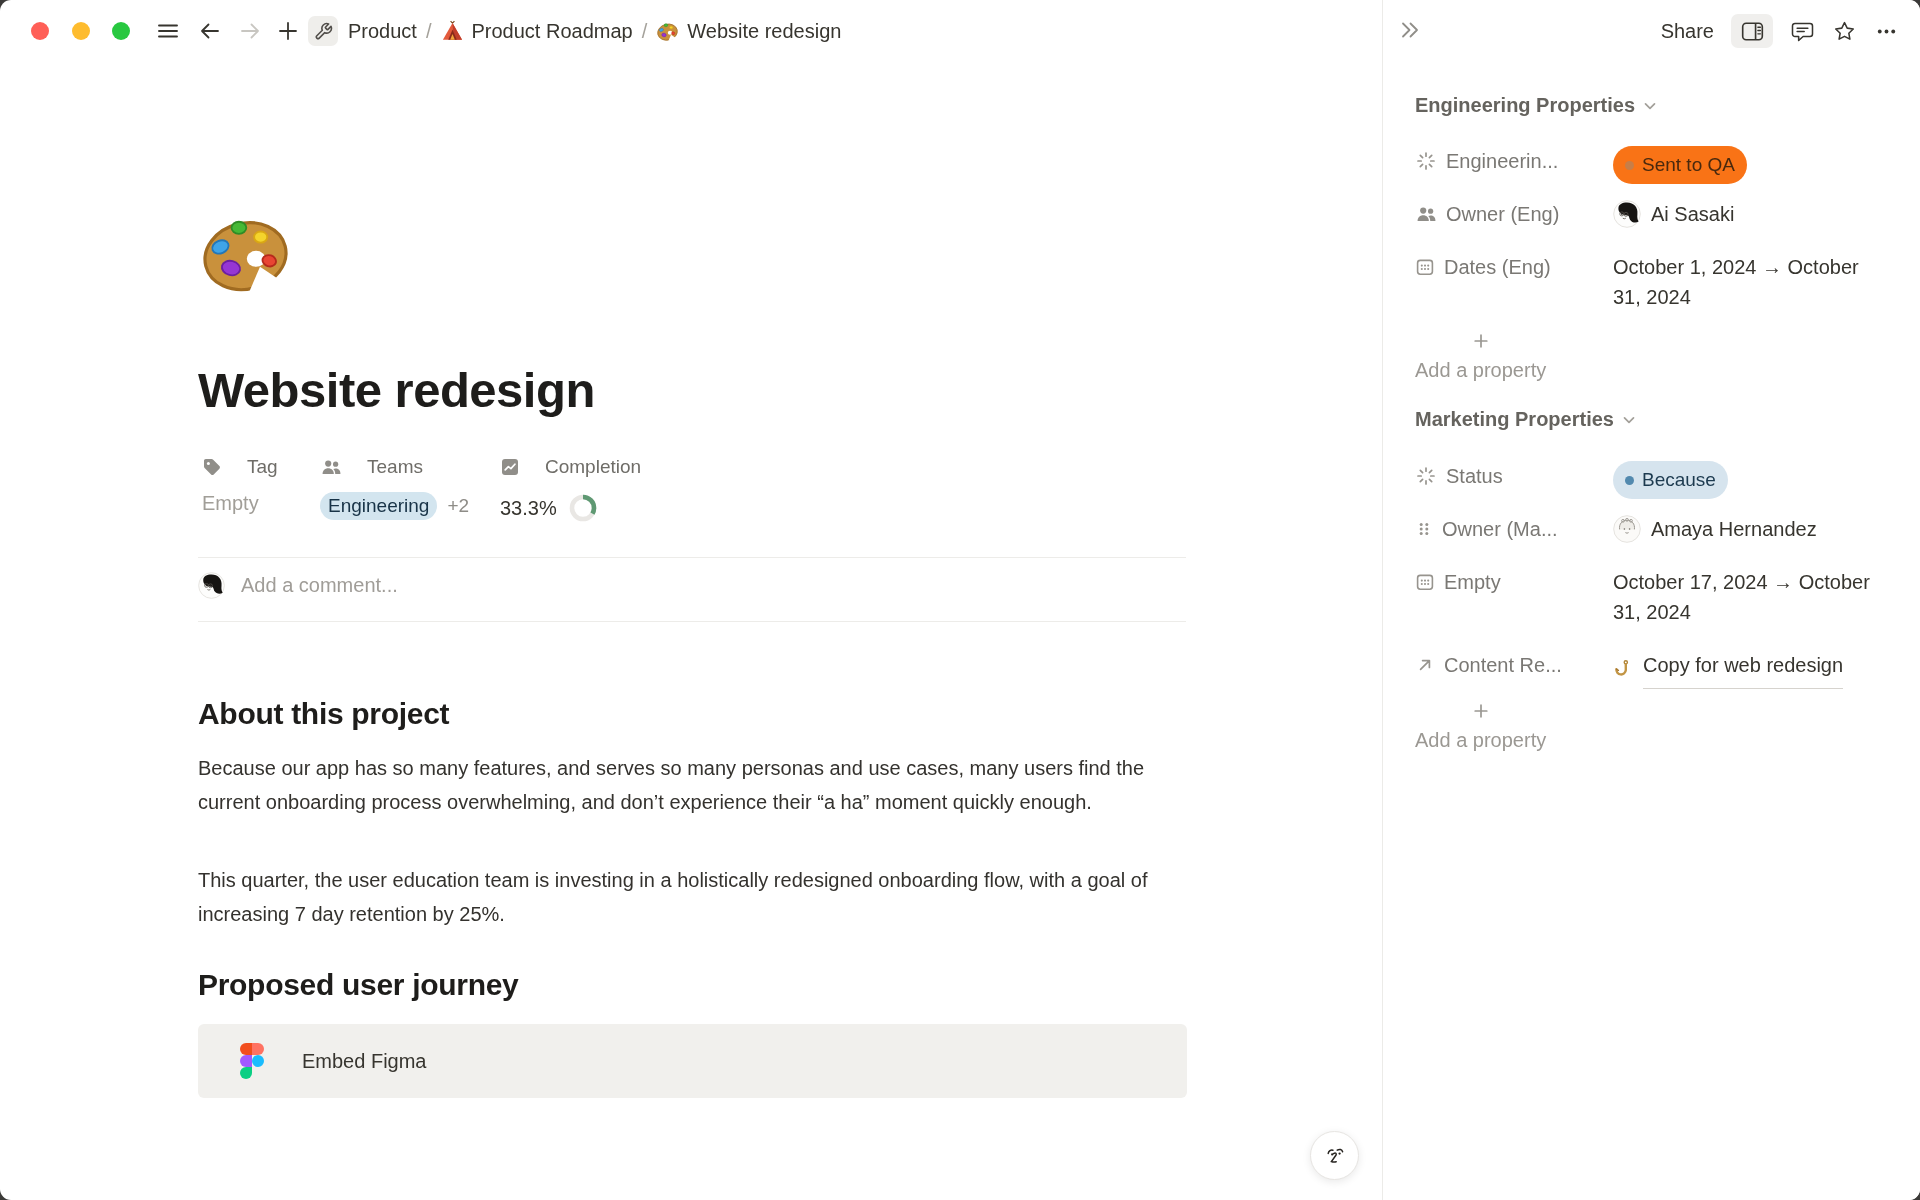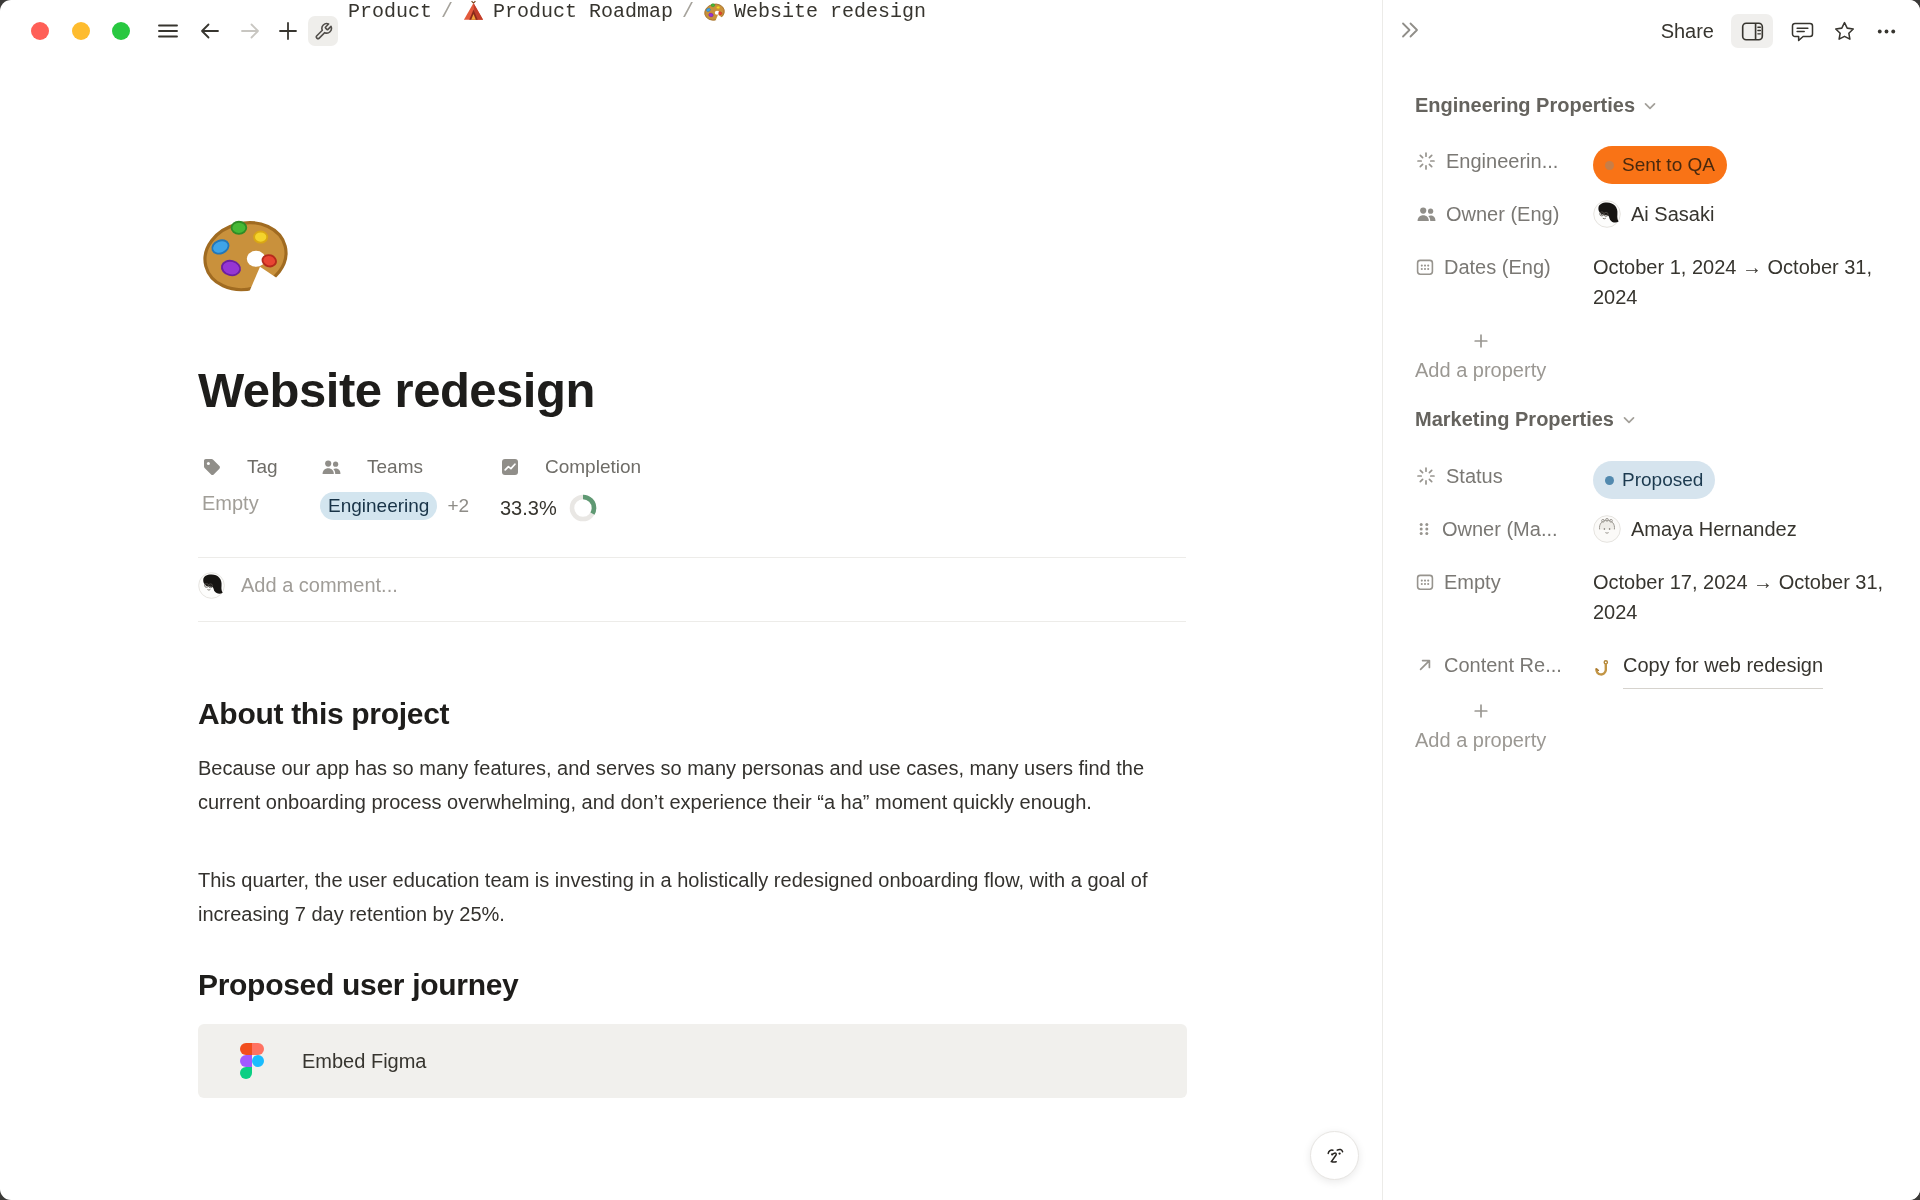--- a/index.html
+++ b/index.html
@@ -3,21 +3,21 @@
 <meta charset="utf-8">
 <style>
   html,body{margin:0;padding:0;}
   body{width:1920px;height:1200px;background:#3B3A38;font-family:"Liberation Sans","DejaVu Sans",sans-serif;position:relative;}
   .window{position:absolute;inset:0;background:#FFFFFF;border-radius:11px;overflow:hidden;}
   .abs{position:absolute;}
   
   .traffic{width:18px;height:18px;border-radius:50%;position:absolute;top:22px;}
   .tb-btn{position:absolute;top:18px;width:26px;height:26px;display:flex;align-items:center;justify-content:center;cursor:pointer;}
   .crumb-chip{position:absolute;left:308px;top:16px;width:30px;height:30px;border-radius:7px;background:#EFEEEB;display:flex;align-items:center;justify-content:center;}
-  .breadcrumb{position:absolute;left:348px;top:0;height:62px;display:flex;align-items:flex-start;gap:9px;font-size:20px;color:#37352F;font-family:Liberation Mono, monospace;}
+  .breadcrumb{position:absolute;left:348px;top:0;height:62px;display:flex;align-items:center;gap:9px;font-size:20px;color:#37352F;}
   .crumb{display:flex;align-items:center;gap:8px;cursor:pointer;}
   .crumb-sep{color:#A5A29B;}
   .crumb-emoji svg{display:block;}
   
   .panel{position:absolute;left:1382px;top:0;width:538px;bottom:0;border-left:1px solid #ECEBE8;background:#FFFFFF;}
   .panel-top-right{position:absolute;right:22px;top:13px;height:36px;display:flex;align-items:center;gap:17px;}
   .share{font-size:20px;color:#37352F;cursor:pointer;}
   .icon-chip{width:42px;height:34px;border-radius:7px;background:#F0EFED;display:flex;align-items:center;justify-content:center;cursor:pointer;}
   .plain-icon{display:flex;align-items:center;justify-content:center;cursor:pointer;}
   
@@ -31,21 +31,21 @@
   .comment-row{position:absolute;left:198px;top:572px;display:flex;align-items:center;gap:16px;cursor:text;}
   .comment-ph{font-size:20px;color:#A09D98;}
   .h2{position:absolute;left:198px;font-size:30px;font-weight:700;letter-spacing:-0.3px;color:#1E1D1B;}
   .para{position:absolute;left:198px;width:992px;font-size:20px;line-height:34px;color:#34322E;}
   .figma-block{position:absolute;left:198px;top:1024px;width:989px;height:74px;background:#F1F0ED;border-radius:6px;display:flex;align-items:center;cursor:pointer;}
   .figma-block .fig-ic{margin-left:42px;display:flex;}
   .figma-label{margin-left:38px;font-size:20px;color:#37352F;}
   .ai-btn{position:absolute;left:1310px;top:1131px;width:47px;height:47px;border-radius:50%;background:#fff;border:1px solid #E7E5E2;box-shadow:0 2px 8px rgba(0,0,0,0.09);display:flex;align-items:center;justify-content:center;cursor:pointer;}
   
   .sect-head{position:absolute;left:32px;display:flex;align-items:center;gap:7px;font-size:20px;font-weight:600;color:#65635E;cursor:pointer;}
-  .prop-row{position:absolute;left:32px;right:36px;display:flex;align-items:flex-start;}
+  .prop-row{position:absolute;left:32px;right:36px;display:flex;align-items:flex-start;gap:20px;}
   .prop-label{width:178px;flex:none;display:flex;align-items:center;gap:9px;height:34px;font-size:20px;color:#7A7874;cursor:pointer;}
   .prop-value{flex:1;min-width:0;margin-top:2px;font-size:20px;color:#37352F;line-height:30px;cursor:pointer;}
   .pill{display:inline-flex;align-items:center;gap:8px;border-radius:999px;padding:4px 12px;font-size:19px;font-weight:500;}
   .pill .dot{width:9px;height:9px;border-radius:50%;}
   .pill-orange{background:#f97316;color:#49290E;}
   .pill-orange .dot{background:#C77E48;}
   .pill-blue{background:#D6E4EE;color:#1C3A4F;}
   .pill-blue .dot{background:#5289AE;}
   .person{display:flex;align-items:center;gap:10px;}
   .link-val{display:flex;align-items:center;gap:9px;}
@@ -381,21 +381,21 @@
     <div class="prop-row" style="top:459px">
       <span class="prop-label">
         <svg width="22" height="22">
             <use href="#sym-burst"></use>
           </svg>
         <span>Status</span>
       </span>
       <span class="prop-value">
         <span class="pill pill-blue">
           <span class="dot"></span>
-          <span>Proposed</span>
+          <span>Because</span>
         </span>
       </span>
     </div>
 
     <div class="prop-row" style="top:512px">
       <span class="prop-label">
         <svg width="18" height="18" viewBox="0 0 18 18">
           <g fill="#97948E">
               <circle cx="6.2" cy="4.6" r="1.5"></circle>
               <circle cx="11.8" cy="4.6" r="1.5"></circle>

